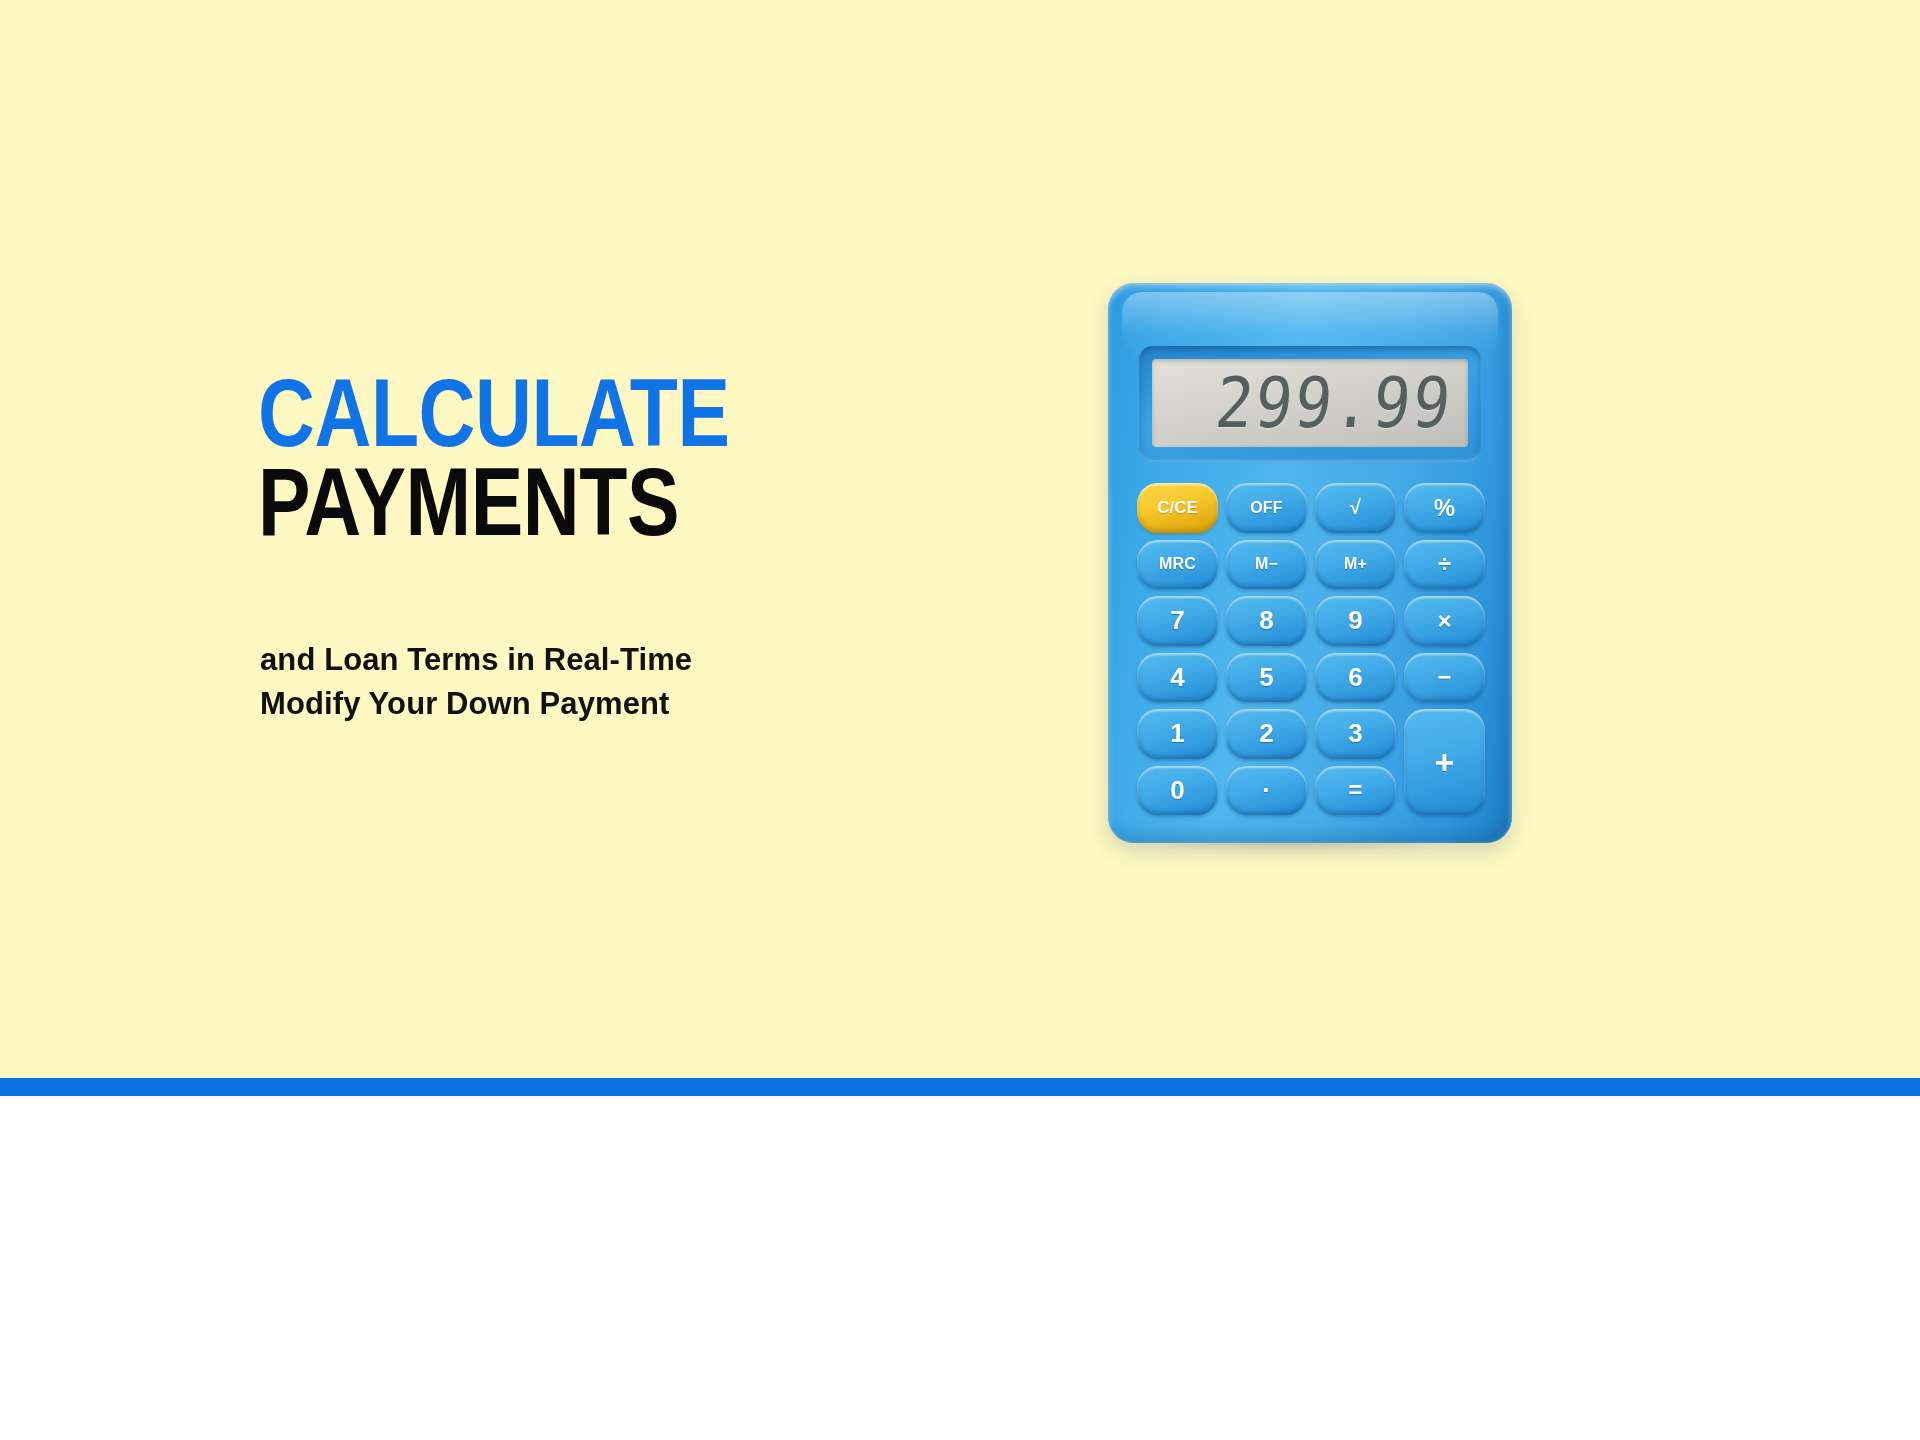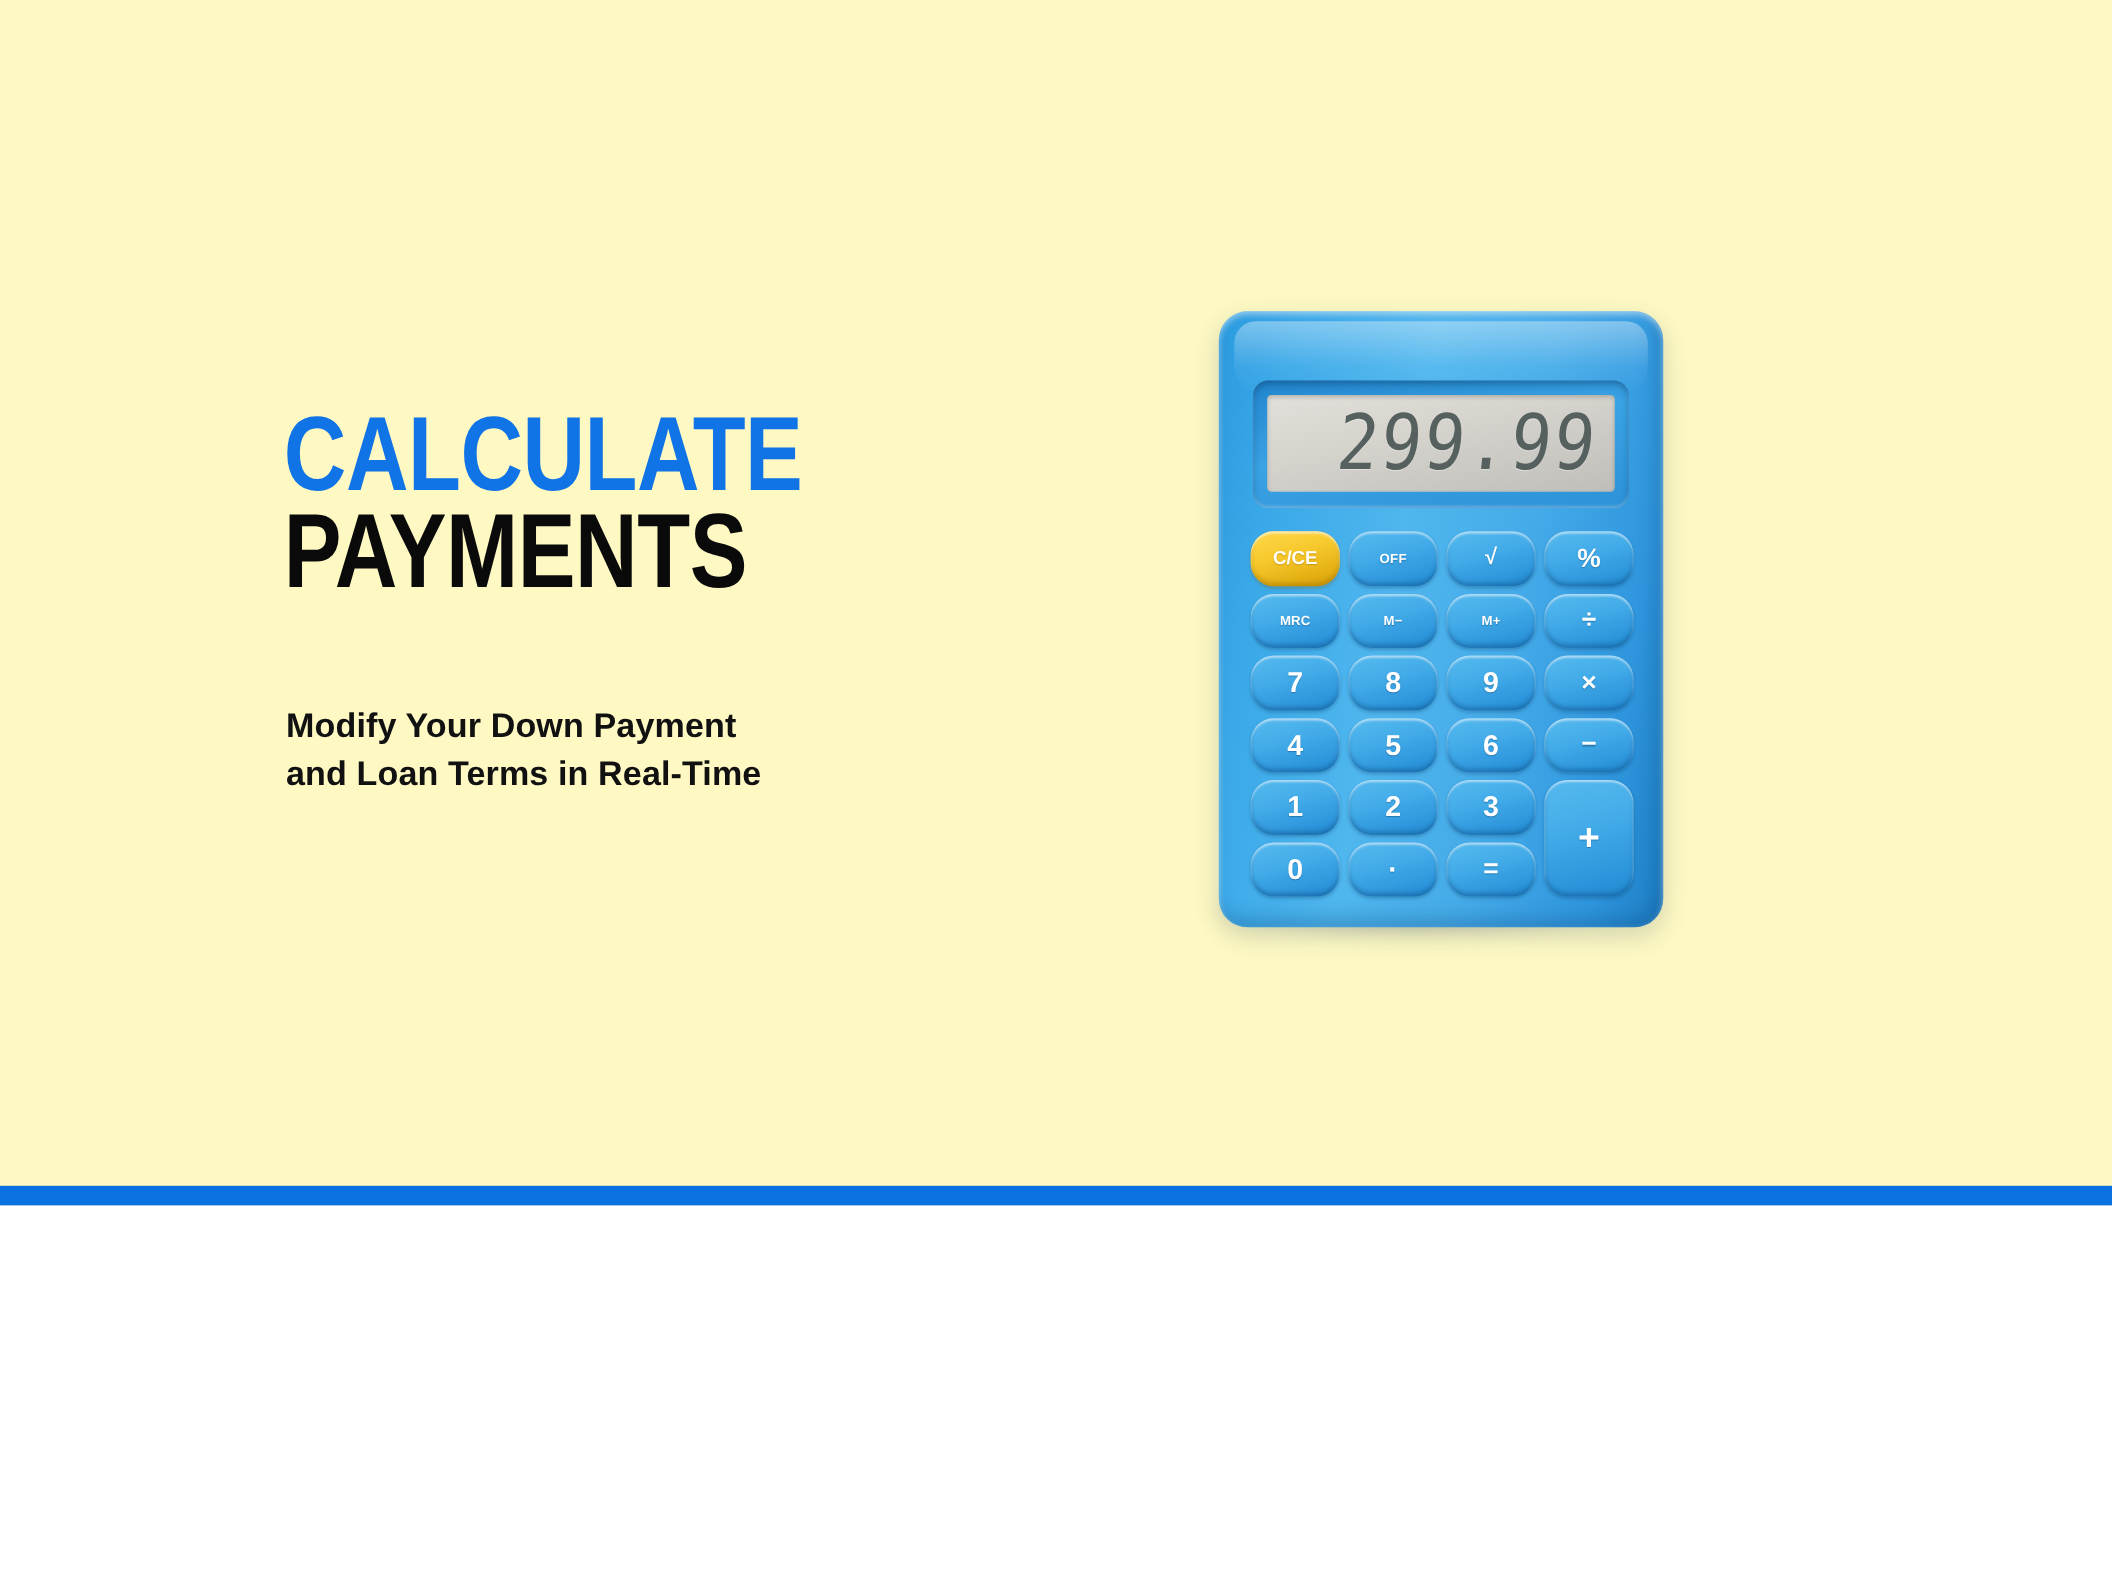--- a/index.html
+++ b/index.html
@@ -170,21 +170,21 @@
     display: flex;
     align-items: center;
     justify-content: center;
     color: #ffffff;
     font-weight: 700;
     font-size: 21px;
     text-shadow: 0 1px 1px rgba(10,60,100,0.4);
     user-select: none;
   }
 
-  .key.small  { font-size: 12px; letter-spacing: 0.2px; }
+  .key.small  { font-size: 16px; letter-spacing: 0.2px; }
   .key.digit  { font-size: 26px; }
   .key.op     { font-size: 24px; }
   .key.plus   { font-size: 34px; grid-row: span 2; }
   .key.clear {
     background: linear-gradient(165deg, #FFD84A 0%, #F6C82C 42%, #E2AE12 80%, #D29E07 100%);
     box-shadow:
       inset 0 2px 2px rgba(255,255,255,0.6),
       inset 0 -3px 4px rgba(150,105,0,0.42),
       0 2px 3px rgba(120,90,10,0.3);
     text-shadow: 0 1px 1px rgba(150,110,0,0.45);
@@ -218,22 +218,22 @@
 <div id="stage">
 
   <section class="hero">
 
     <div class="headline-block">
       <div class="headline-line accent">CALCULATE</div>
       <div class="headline-line dark">PAYMENTS</div>
     </div>
 
     <div class="subhead">
+      <div>and Loan Terms in Real-Time</div>
       <div>Modify Your Down Payment</div>
-      <div>and Loan Terms in Real-Time</div>
     </div>
 
     <div class="calc-wrap">
 
       <div class="calc-shadow"></div>
 
       <div class="calc-body">
 
         <div class="calc-top-ridge"></div>
 

